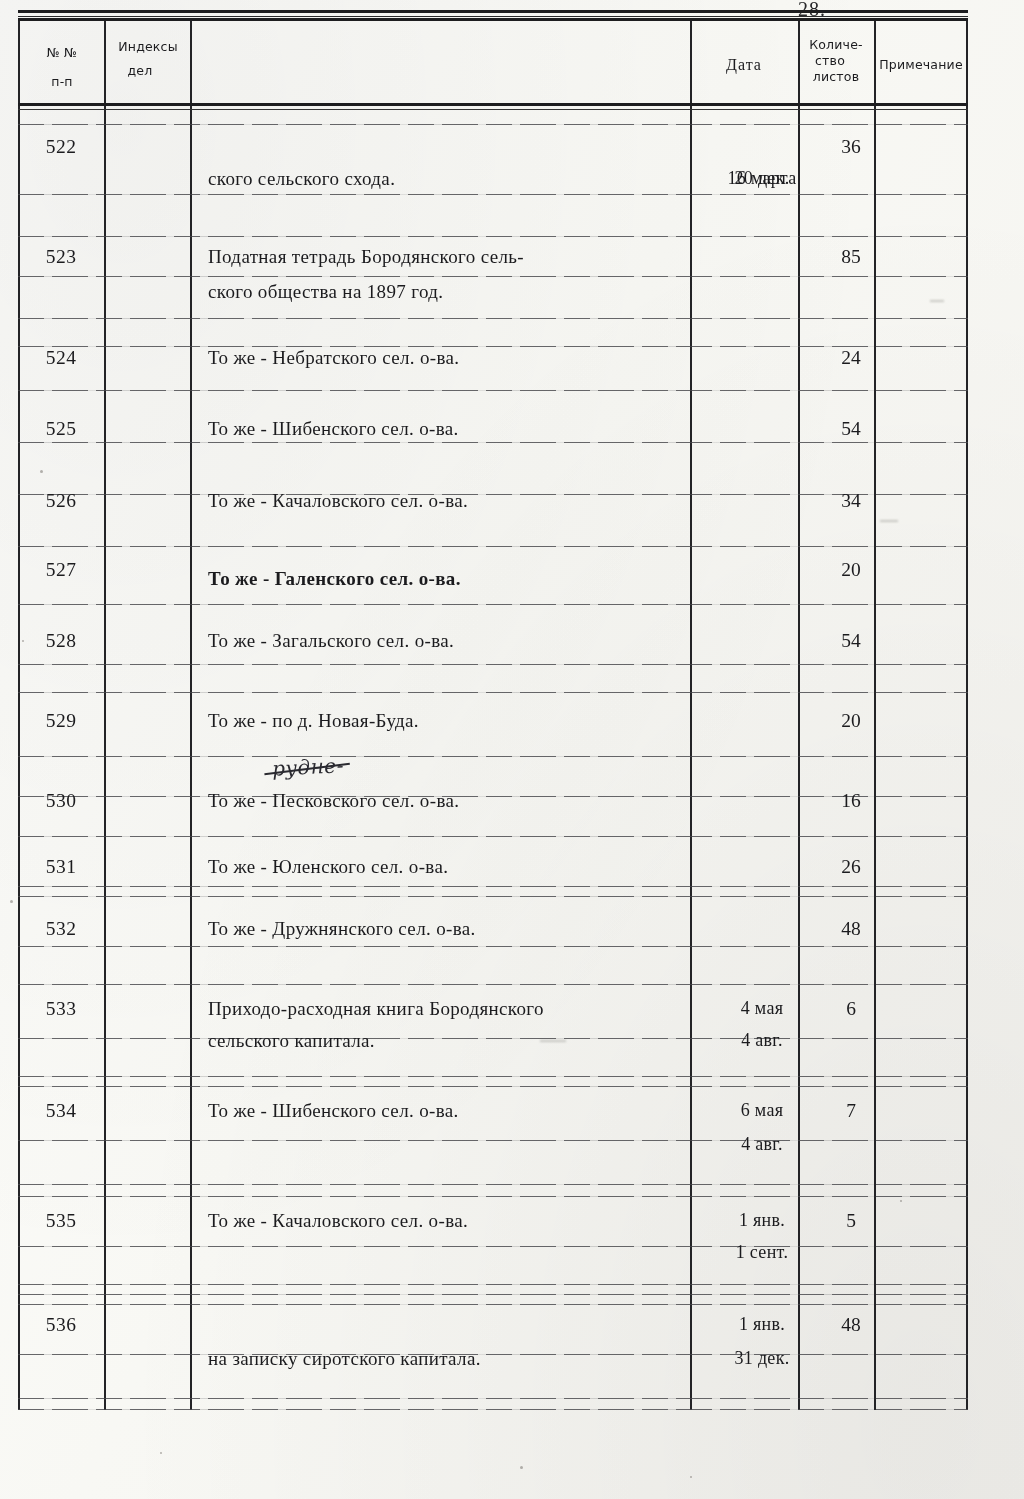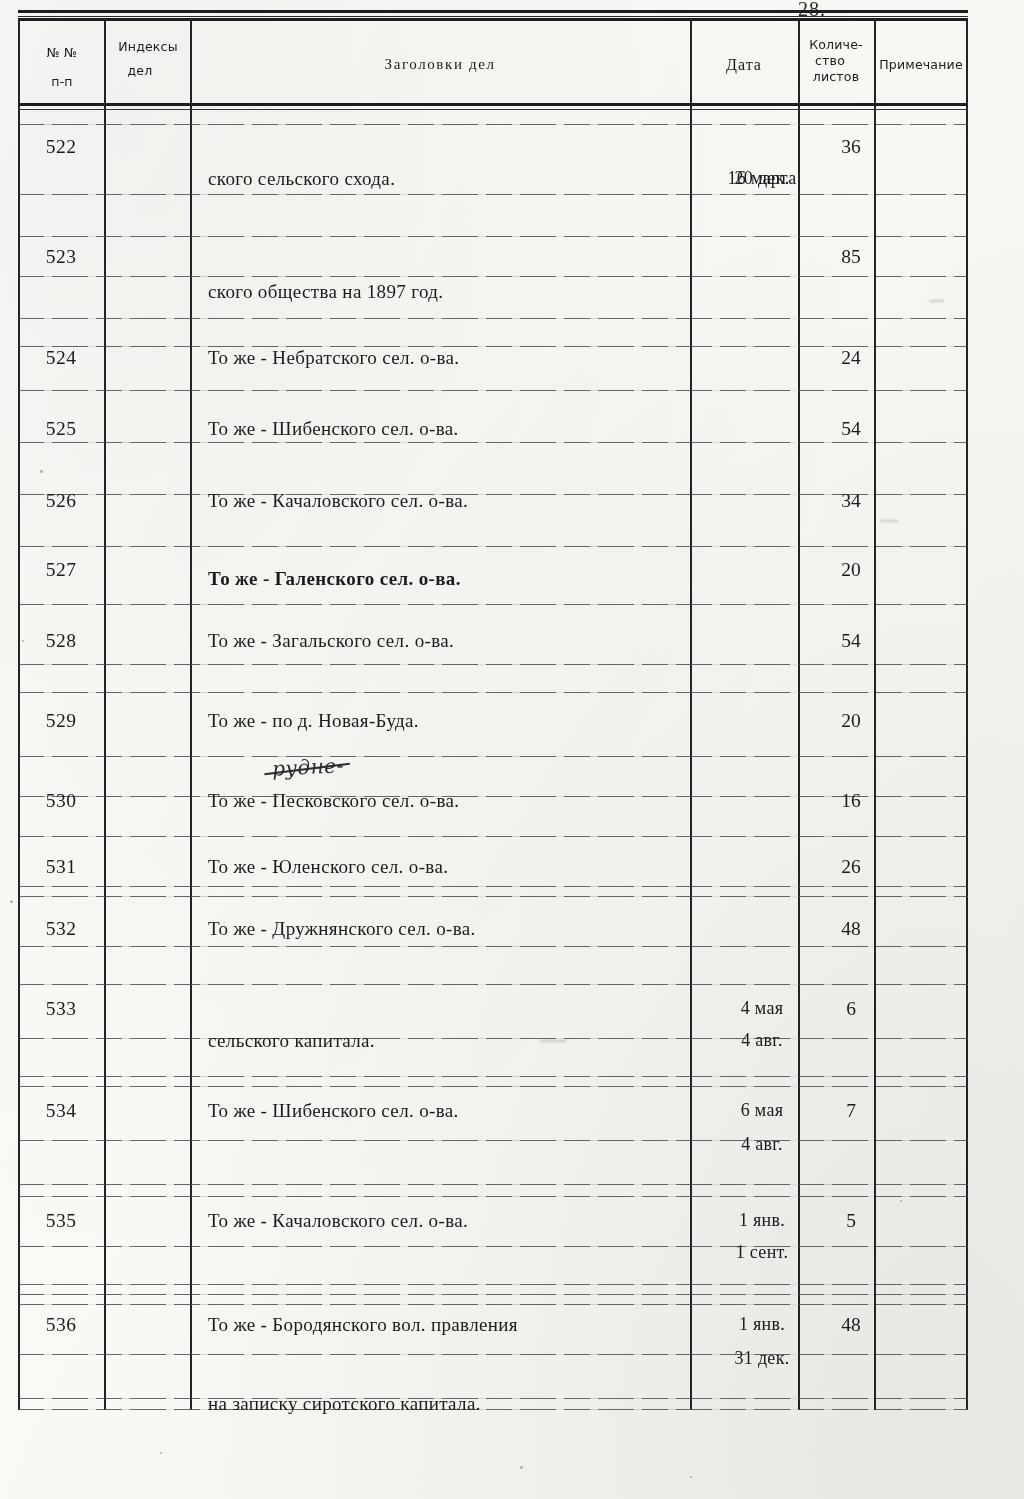--- a/index.html
+++ b/index.html
@@ -207,21 +207,20 @@
     <div class="vline" style="left:780px;"></div>
     <div class="vline" style="left:856px;"></div>
     <div class="vline" style="left:948px;"></div>
 
     <div class="hcell" style="left:4px;top:26px;width:80px;">№  №</div>
     <div class="hcell" style="left:4px;top:55px;width:80px;">п-п</div>
 
     <div class="hcell" style="left:88px;top:20px;width:84px;">Индексы</div>
     <div class="hcell" style="left:88px;top:44px;width:68px;">дел</div>
 
-    <div class="hcell big" style="left:174px;top:38px;width:496px;">Заголовки  дел</div>
 
     <div class="hcell big" style="left:674px;top:38px;width:104px;font-size:16px;letter-spacing:1px;">Дата</div>
 
     <div class="hcell" style="left:858px;top:18px;width:88px;left:780px;width:76px;">Количе-</div>
     <div class="hcell" style="left:780px;top:34px;width:64px;">ство</div>
     <div class="hcell" style="left:780px;top:50px;width:76px;">листов</div>
 
     <div class="hcell" style="left:858px;top:38px;width:90px;">Примечание</div>
 
     <div class="head-rule" style="top:0px;"></div>
@@ -262,20 +261,21 @@
     <div class="rowline dashy" style="top:1380px;"></div>
     <div class="rowline dashy" style="top:1391px;"></div>
 
     <div class="num" style="left:0px;top:118px;">522</div>
     <div class="title" style="top:150px;">ского сельского схода.</div>
     <div class="date" style="top:118px;margin-top:32px;">16 марта</div>
     <div class="date" style="top:150px;">20 дек.</div>
     <div class="sheets" style="top:118px;">36</div>
 
     <div class="num" style="left:0px;top:228px;">523</div>
+    <div class="title" style="top:228px;">Податная тетрадь Бородянского сель-</div>
     <div class="title" style="top:263px;">ского общества на 1897 год.</div>
     <div class="sheets" style="top:228px;">85</div>
 
     <div class="num" style="left:0px;top:329px;">524</div>
     <div class="title" style="top:329px;">То же - Небратского сел. о-ва.</div>
     <div class="sheets" style="top:329px;">24</div>
 
     <div class="num" style="left:0px;top:400px;">525</div>
     <div class="title" style="top:400px;">То же - Шибенского сел. о-ва.</div>
     <div class="sheets" style="top:400px;">54</div>
@@ -302,40 +302,40 @@
 
     <div class="num" style="left:0px;top:838px;">531</div>
     <div class="title" style="top:838px;">То же - Юленского сел. о-ва.</div>
     <div class="sheets" style="top:838px;">26</div>
 
     <div class="num" style="left:0px;top:900px;">532</div>
     <div class="title" style="top:900px;">То же - Дружнянского сел. о-ва.</div>
     <div class="sheets" style="top:900px;">48</div>
 
     <div class="num" style="left:0px;top:980px;">533</div>
+    <div class="title" style="top:980px;">Приходо-расходная книга Бородянского</div>
     <div class="title" style="top:1012px;">сельского капитала.</div>
     <div class="date" style="top:980px;">4 мая</div>
     <div class="date" style="top:1012px;">4 авг.</div>
     <div class="sheets" style="top:980px;">6</div>
 
     <div class="num" style="left:0px;top:1082px;">534</div>
     <div class="title" style="top:1082px;">То же - Шибенского сел. о-ва.</div>
     <div class="date" style="top:1082px;">6 мая</div>
     <div class="date" style="top:1116px;">4 авг.</div>
     <div class="sheets" style="top:1082px;">7</div>
 
     <div class="num" style="left:0px;top:1192px;">535</div>
     <div class="title" style="top:1192px;">То же - Качаловского сел. о-ва.</div>
     <div class="date" style="top:1192px;">1 янв.</div>
     <div class="date" style="top:1224px;">1 сент.</div>
     <div class="sheets" style="top:1192px;">5</div>
 
     <div class="num" style="left:0px;top:1296px;">536</div>
-    <div class="title" style="top:1296px;">То же - Бородянского вол. правления</div>
-    <div class="title" style="top:1330px;margin-top:45px;">на записку сиротского капитала.</div>
+    <div class="title" style="top:1330px;">на записку сиротского капитала.</div>
     <div class="date" style="top:1296px;">1 янв.</div>
     <div class="date" style="top:1330px;">31 дек.</div>
     <div class="sheets" style="top:1296px;">48</div>
 
   </div>
 
   <div class="handwrite">
     <span>рудне-</span>
     <span class="strike"></span>
   </div>

